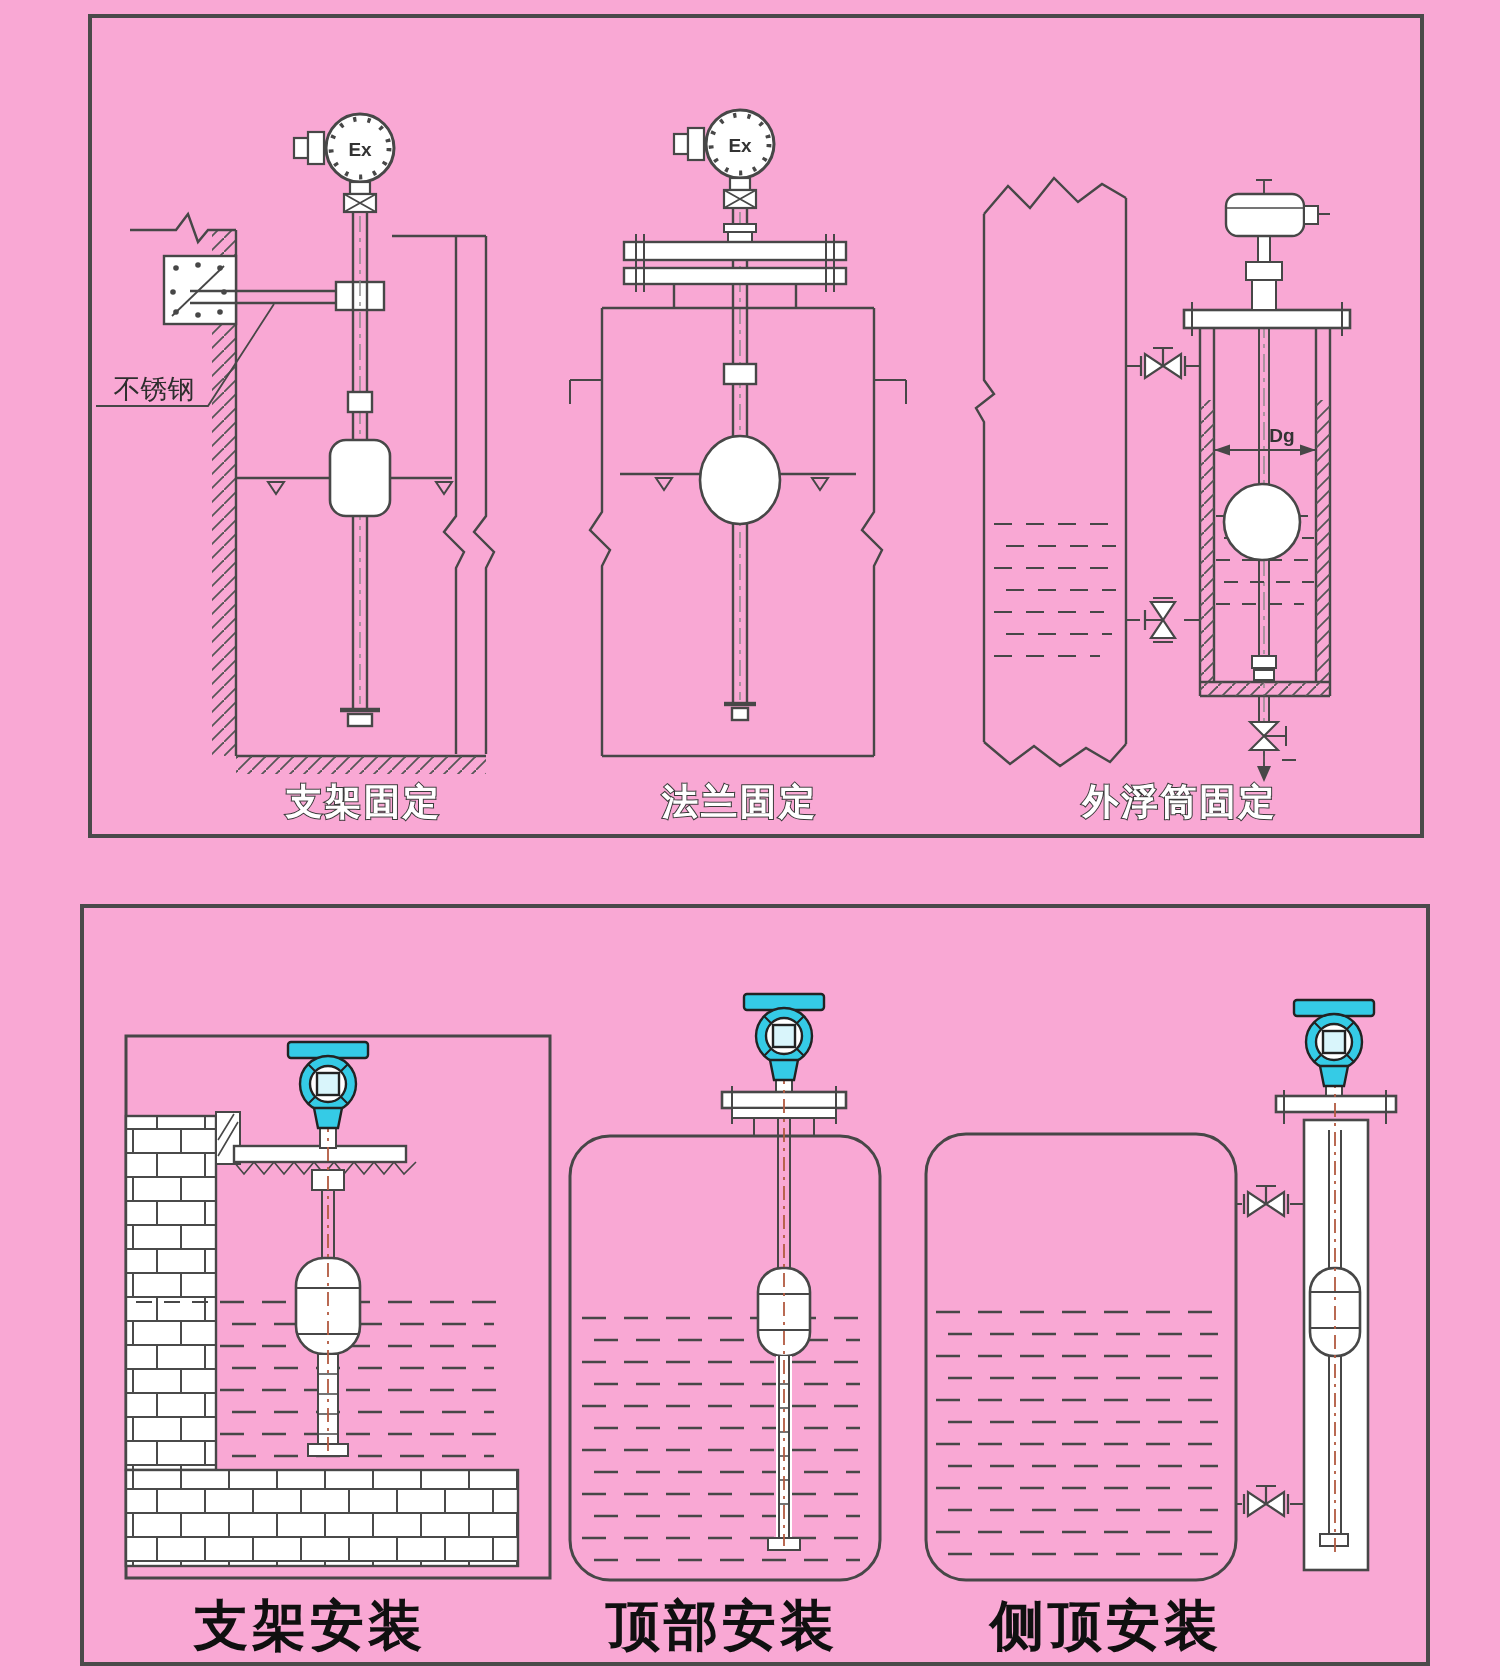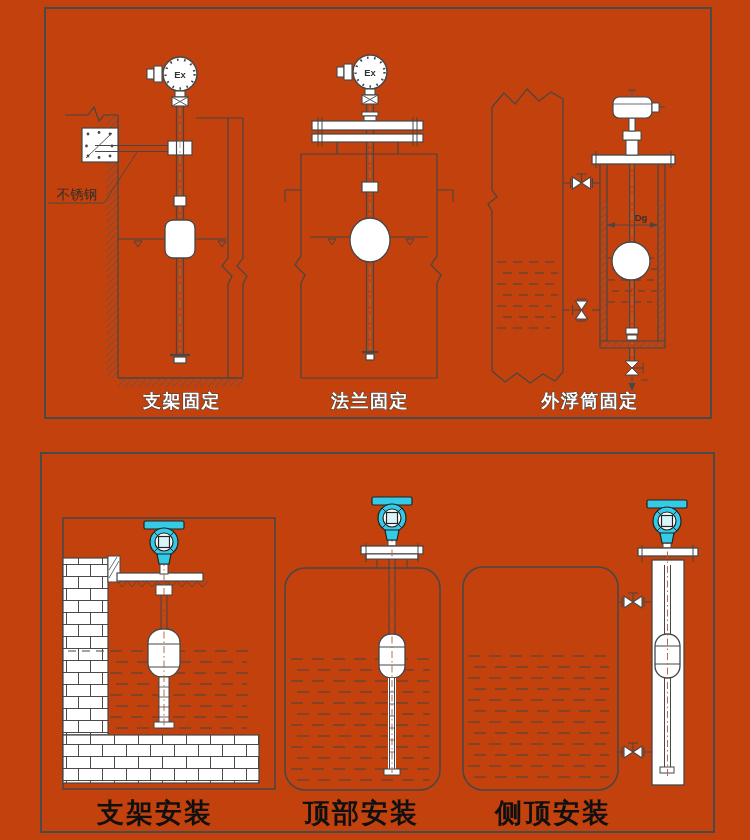--- a/index.html
+++ b/index.html
@@ -1,16 +1,16 @@
 <!DOCTYPE html>
 <html><head>
 <meta charset="utf-8">
 <style>
   html,body{margin:0;padding:0;background:#ffffff;}
-  .stage{position:relative;width:750px;height:840px;background:#c2410c;overflow:hidden;
+  .stage{position:relative;width:750px;height:840px;background:#f9a8d4;overflow:hidden;
          font-family:"Liberation Sans","DejaVu Sans",sans-serif;}
   svg text{font-family:"Liberation Sans","DejaVu Sans",sans-serif;}
   .fig-label-top{font-size:18px;font-weight:700;letter-spacing:1.5px;
                  fill:#ffffff;stroke:#3a3a3a;stroke-width:1;paint-order:stroke;}
   .fig-label-bottom{font-size:27px;font-weight:700;letter-spacing:2px;fill:#101010;stroke:none;}
   .small-note{font-size:13.5px;fill:#2e2e2e;stroke:none;}
   .tiny-label{font-size:9.5px;font-weight:700;fill:#333;stroke:none;}
 </style>
 </head>
 <body>

